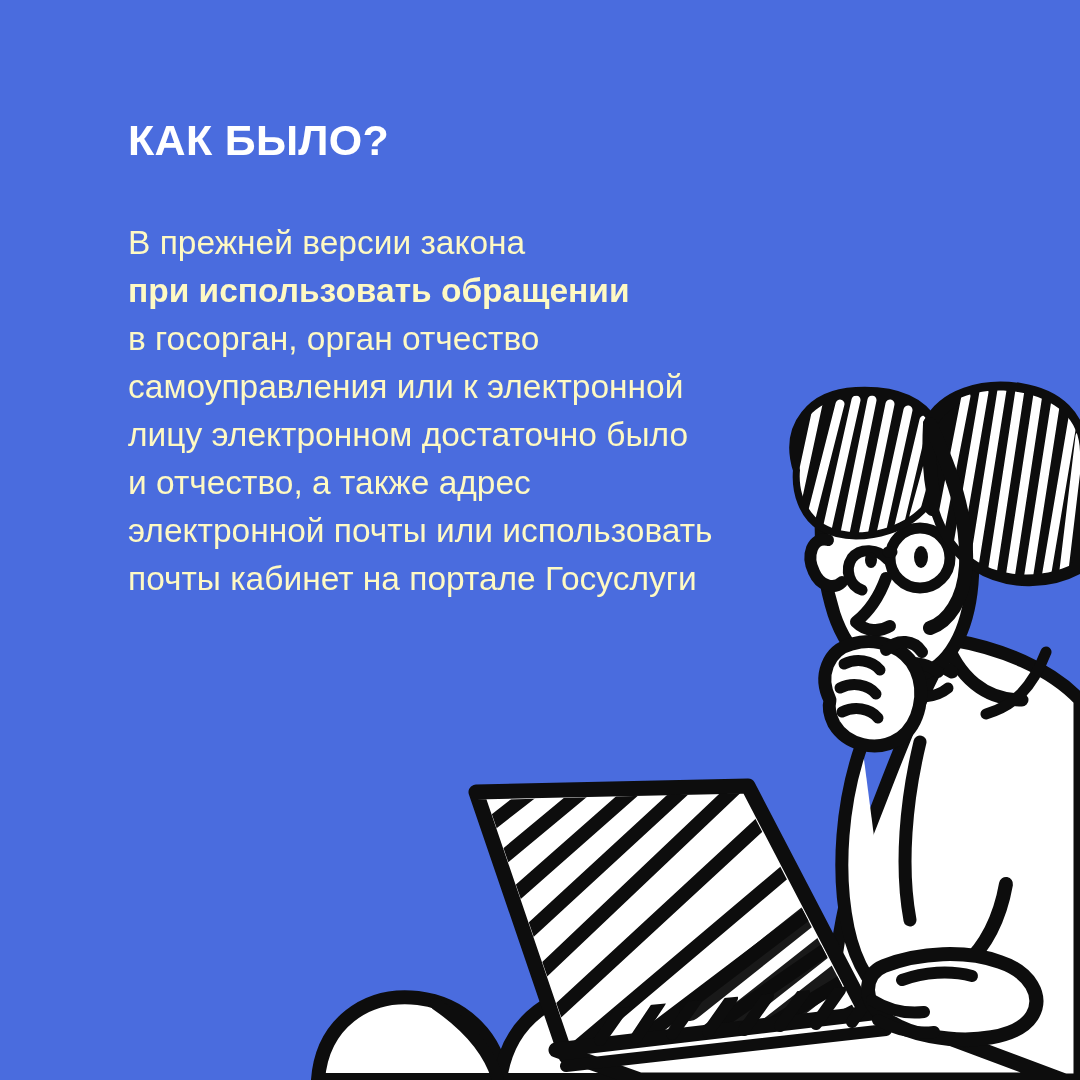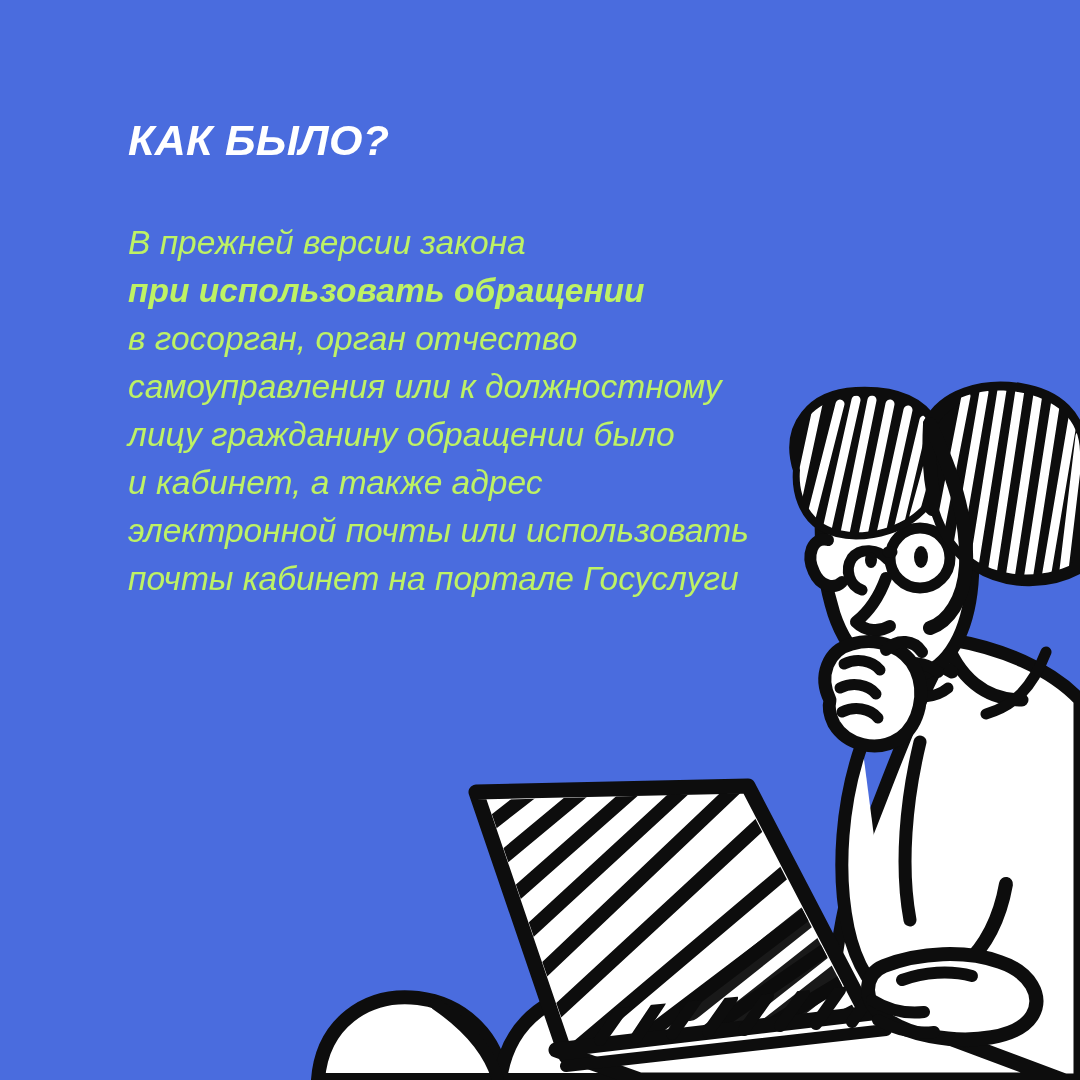--- a/index.html
+++ b/index.html
@@ -27,21 +27,20 @@
     pointer-events: none;
   }
 
   
   #text-block {
     position: absolute;
     left: 128px;
     top: 118px;
     width: 720px;
     z-index: 5;
-    font-style: italic;
   }
 
   #page-title {
     font-size: 43px;
     font-weight: 700;
     letter-spacing: 0.3px;
     color: #ffffff;
     line-height: 1.05;
     margin: 0 0 56px 0;
     white-space: pre;
@@ -212,25 +211,25 @@
       <g fill="none" stroke="#0d0d0d" stroke-width="12" stroke-linecap="round">
         <path d="M872 1000 C888 1010 906 1014 924 1012"></path>
         <path d="M878 1020 C896 1030 916 1034 934 1032"></path>
         <path d="M902 980 C924 972 950 970 972 976"></path>
       </g>
     </g>
   </svg>
 
   <div id="text-block">
     <h1 id="page-title" style="color: rgb(255, 255, 255);">КАК БЫЛО?</h1>
-    <p id="body-copy" style="color: #bef264;">
+    <p id="body-copy" style="color: #fef9c3;">
         <span class="ln">В прежней версии закона</span>
         <span class="ln strong">при использовать обращении</span>
         <span class="ln">в госорган, орган отчество</span>
-        <span class="ln">самоуправления или к должностному</span>
-        <span class="ln">лицу гражданину обращении было</span>
-        <span class="ln">и кабинет, а также адрес</span>
+        <span class="ln">самоуправления или к электронной</span>
+        <span class="ln">лицу электронном достаточно было</span>
+        <span class="ln">и отчество, а также адрес</span>
         <span class="ln">электронной почты или использовать</span>
         <span class="ln">почты кабинет на портале Госуслуги</span>
       </p>
   </div>
 
 </div>
 
 </body></html>

